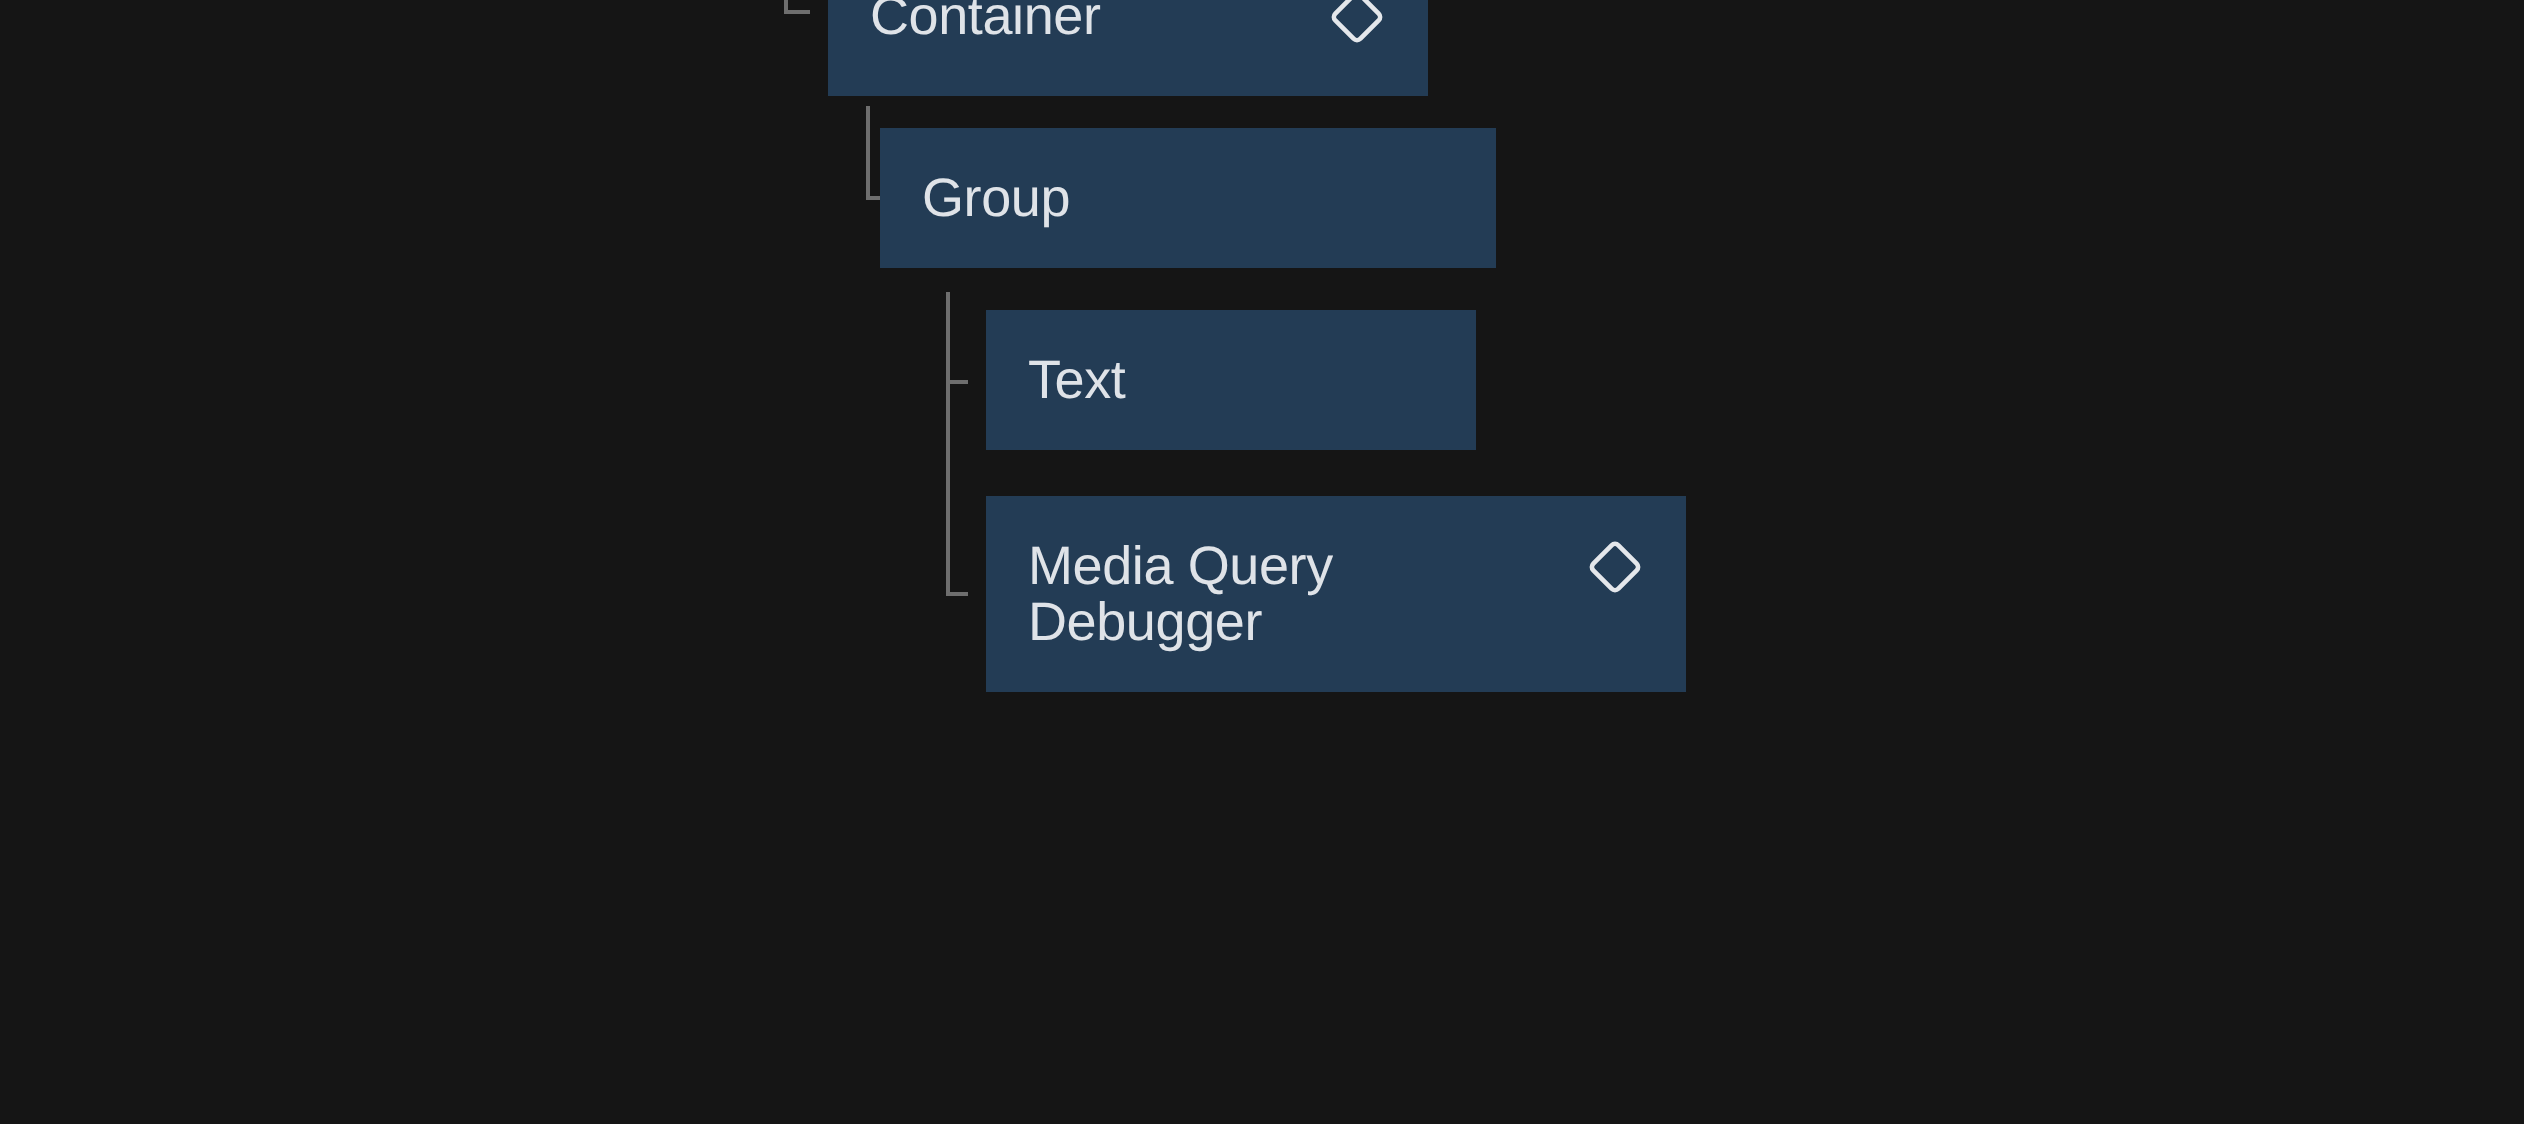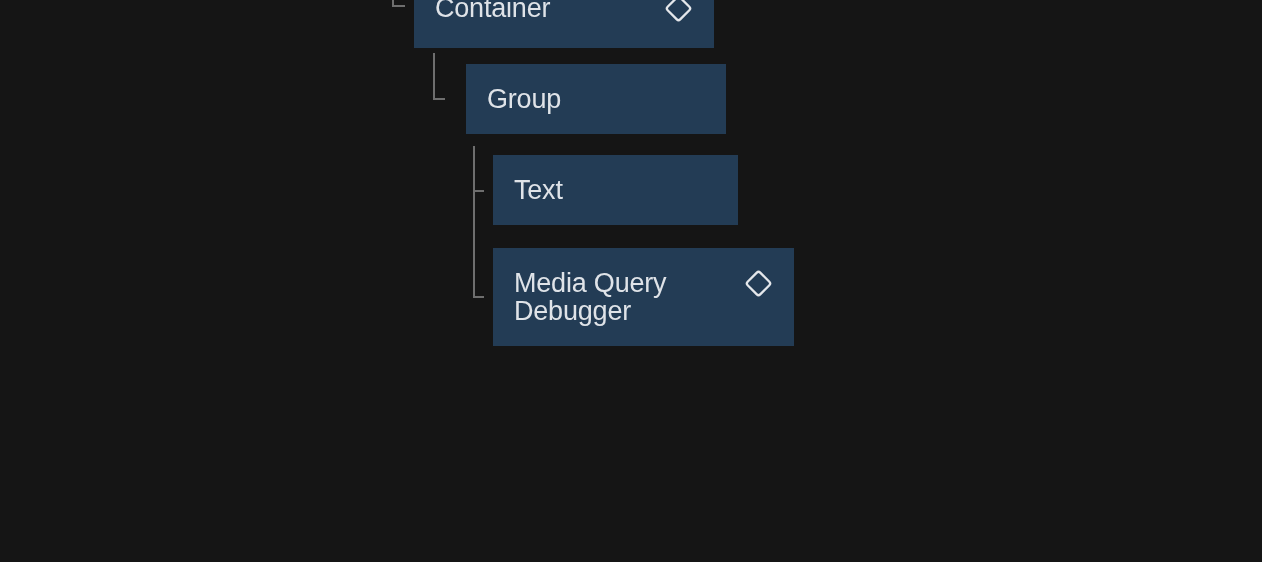--- a/index.html
+++ b/index.html
@@ -58,28 +58,28 @@
 
 <div class="tree-node" style="left:414px; top:-27px; width:300px;">
   <span class="label">Container</span>
   <span class="component-icon">
     <svg width="27" height="27" viewBox="0 0 28 28" fill="none">
       <rect x="4.8" y="4.8" width="18.4" height="18.4" rx="2.5" transform="rotate(45 14 14)" stroke="currentColor" stroke-width="2.4"></rect>
     </svg>
   </span>
 </div>
 
-<div class="tree-node" style="left:466px; top:64px; width:260px;">
+<div class="tree-node" style="left:440px; top:64px; width:308px;">
   <span class="label">Group</span>
 </div>
 
 <div class="tree-node" style="left:493px; top:155px; width:245px;">
   <span class="label">Text</span>
 </div>
 
-<div class="tree-node" style="left:493px; top:248px; width:301px;">
+<div class="tree-node" style="left:493px; top:248px; width:350px;">
   <span class="label">Media Query Debugger</span>
   <span class="component-icon">
     <svg width="27" height="27" viewBox="0 0 28 28" fill="none">
       <rect x="4.8" y="4.8" width="18.4" height="18.4" rx="2.5" transform="rotate(45 14 14)" stroke="currentColor" stroke-width="2.4"></rect>
     </svg>
   </span>
 </div>
 
 </body></html>

